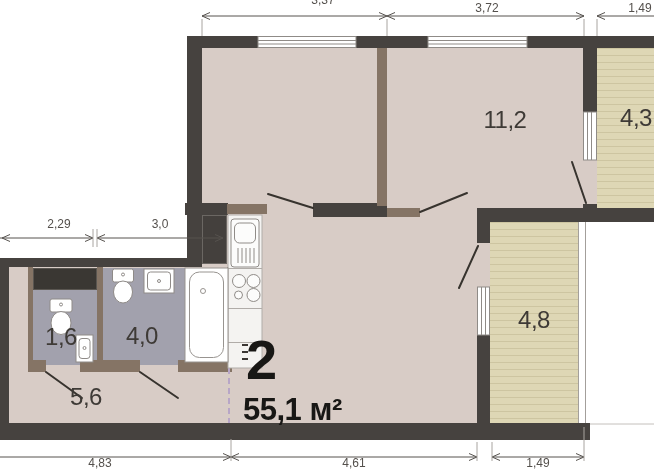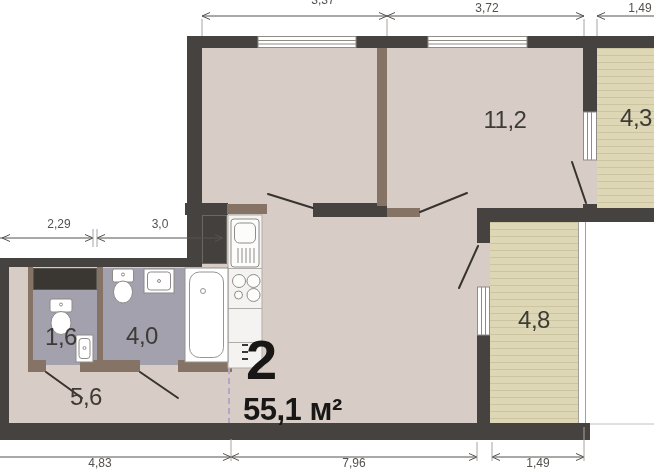--- a/index.html
+++ b/index.html
@@ -206,15 +206,15 @@
 
   <span class="unit-num" style="left:246px;top:332px;">2</span>
   <span class="unit-area" style="left:243px;top:364px;margin-top:30px;">55,1 м²</span>
 
   <span class="d-lbl" style="left:294px;top:0;margin-left:29px;">3,37</span>
   <span class="d-lbl" style="left:487px;top:8px;">3,72</span>
   <span class="d-lbl" style="left:640px;top:8px;">1,49</span>
   <span class="d-lbl" style="left:47px;top:224px;margin-left:12px;">2,29</span>
   <span class="d-lbl" style="left:160px;top:224px;">3,0</span>
   <span class="d-lbl" style="left:100px;top:463px;">4,83</span>
-  <span class="d-lbl" style="left:354px;top:463px;">7,96</span>
+  <span class="d-lbl" style="left:354px;top:463px;">4,61</span>
   <span class="d-lbl" style="left:538px;top:463px;">1,49</span>
 </div>
 
 </body></html>

